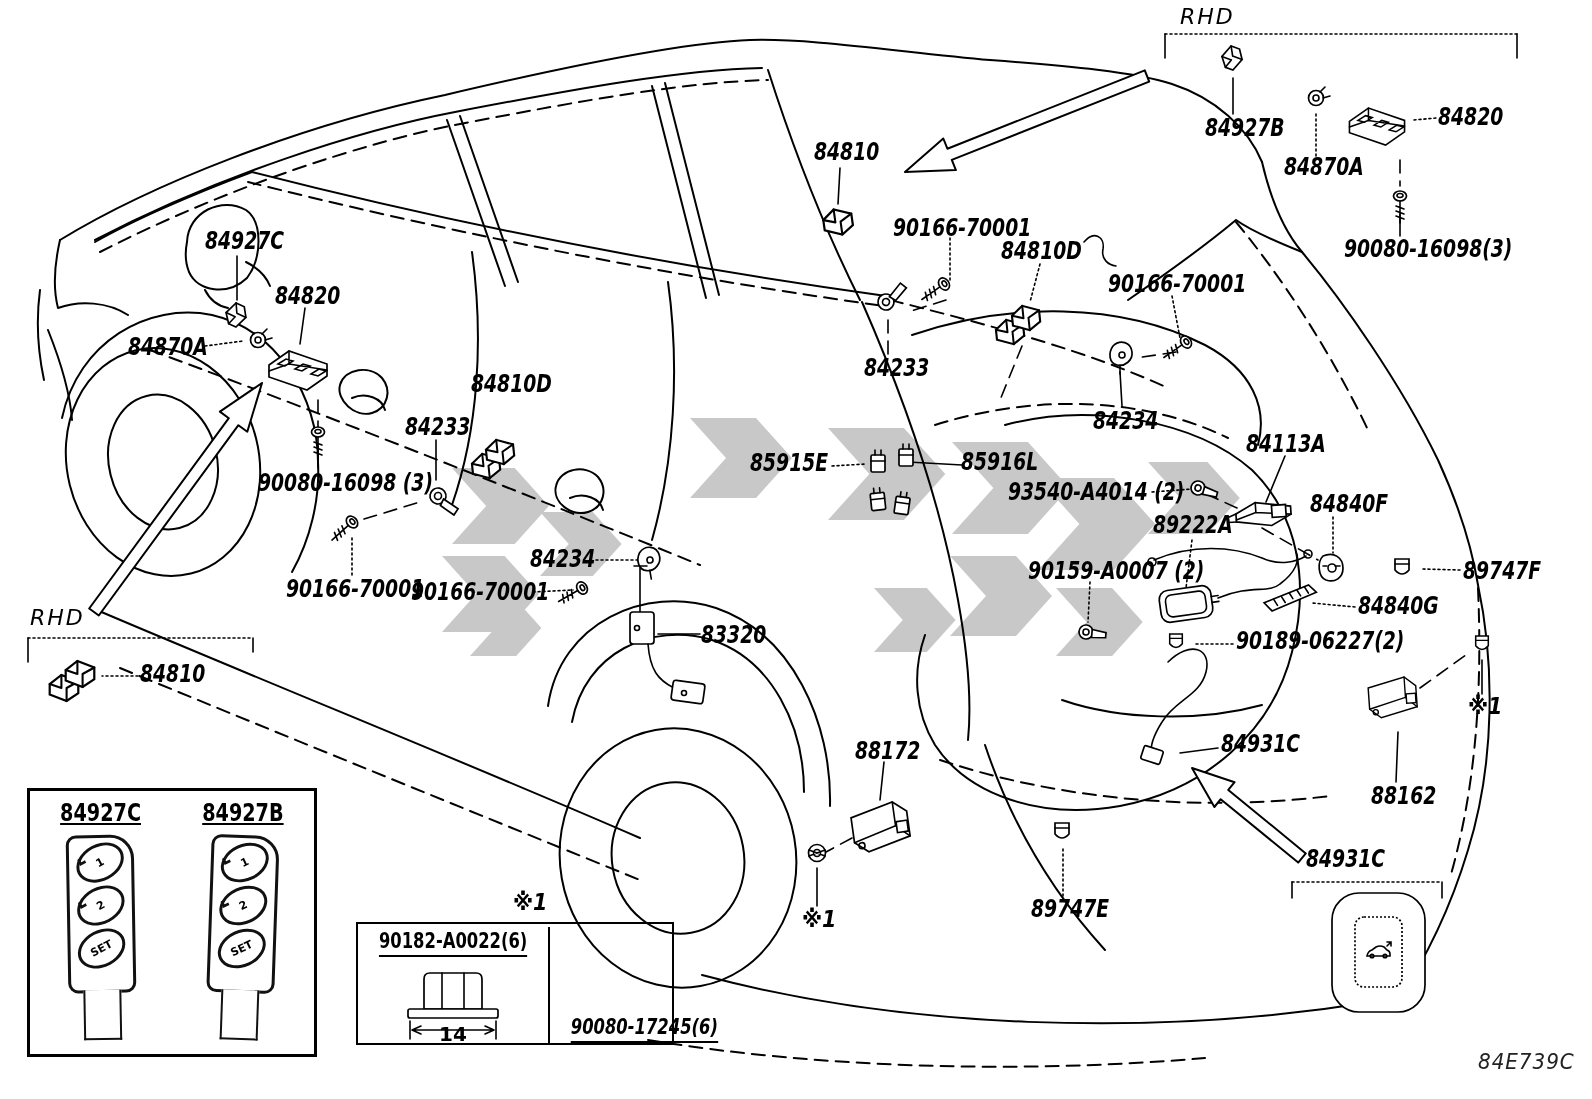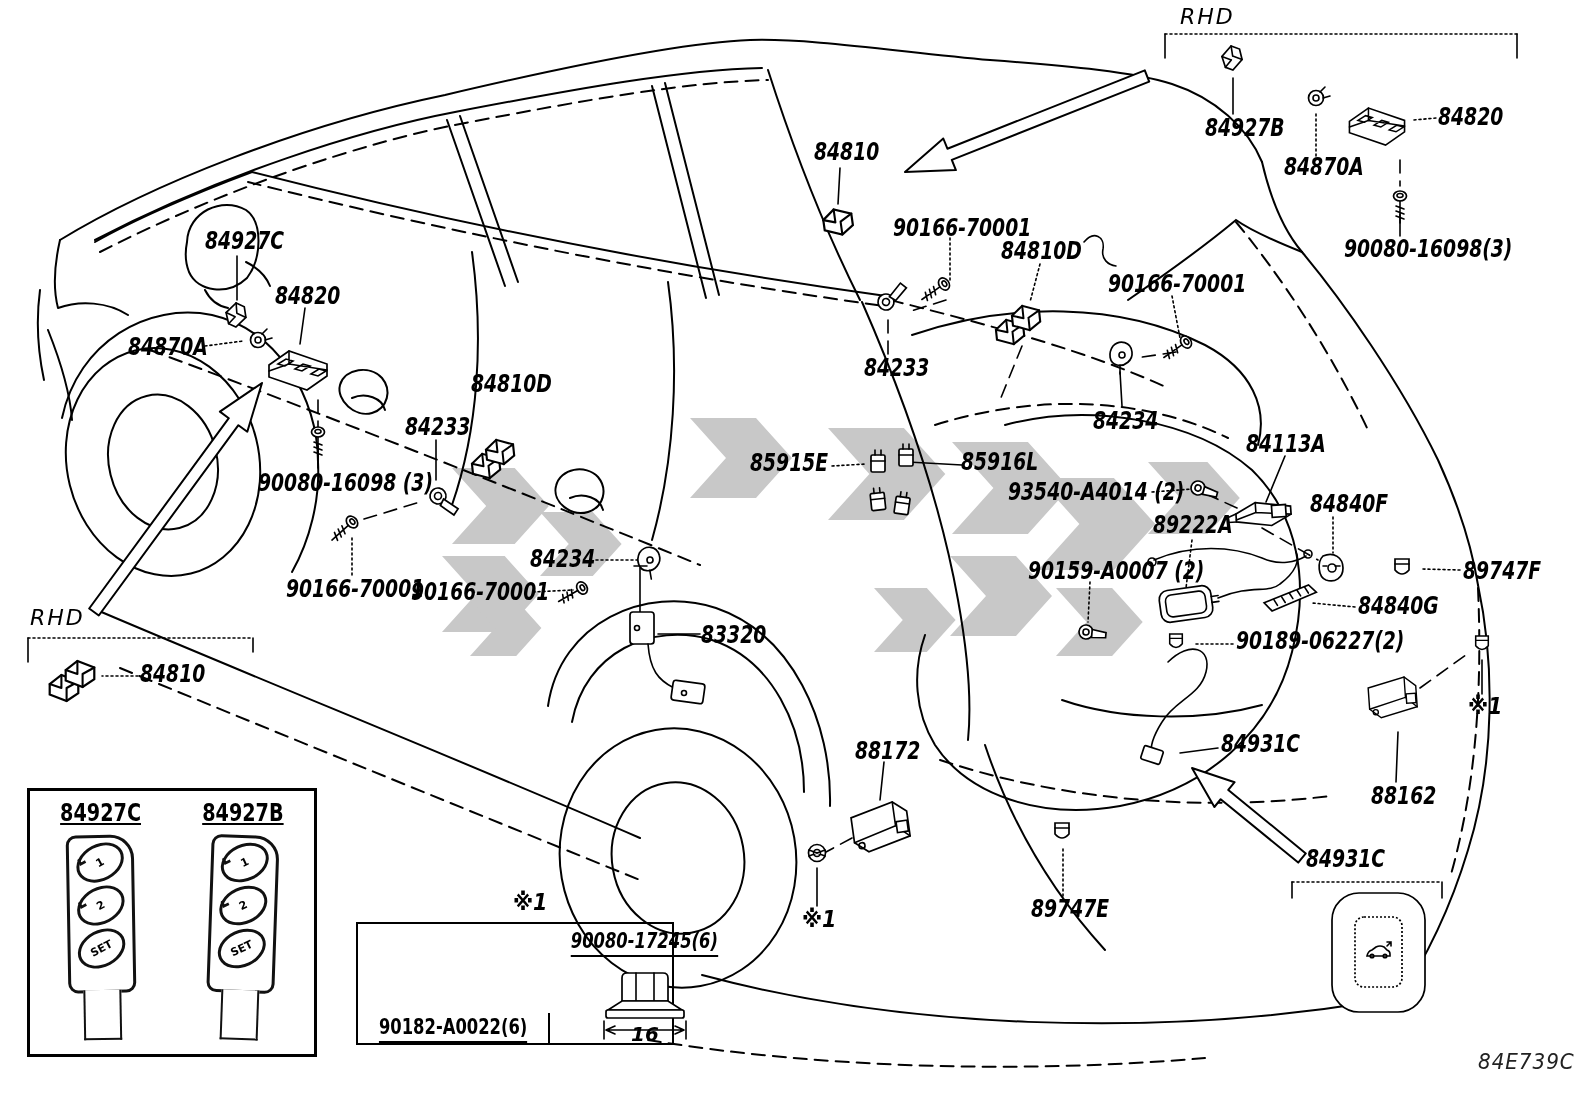--- a/index.html
+++ b/index.html
@@ -365,29 +365,28 @@
         <span>SET</span>
       </div>
       <div class="mem-stub"></div>
     </div>
   </div>
 </div>
 
 <div class="nut-table">
   <div class="nut-col">
     <div class="nut-head">90182-A0022(6)</div>
+    <div class="nut-body">
+      <svg width="130" height="86" viewBox="0 0 130 86">
+        <path class="wh" d="M36,22 q0,-6 6,-6 h46 q6,0 6,6 V52 H36 Z"></path>
+        <path class="lt" d="M54,16 V52 M76,16 V52"></path>
+        <rect class="wh" x="20" y="52" width="90" height="9" rx="2"></rect>
+        <path class="lt" d="M22,64 V82 M108,64 V82 M24,73 H106 M24,73 l9,-4 m-9,4 l9,4 M106,73 l-9,-4 m9,4 l-9,4"></path>
+        <text x="65" y="84" text-anchor="middle" class="nut-dim-text" font-weight="bold" font-size="19" font-family="DejaVu Sans, sans-serif">14</text>
+      </svg>
+    </div>
   </div>
   <div class="nut-col">
     <div class="nut-head">90080-17245(6)</div>
-    <div class="nut-body">
-      <svg width="130" height="86" viewBox="0 0 130 86">
-        <path class="wh" d="M42,21 q0,-5 5,-5 h36 q5,0 5,5 V44 H42 Z"></path>
-        <path class="lt" d="M56,16 V44 M74,16 V44"></path>
-        <path class="wh" d="M28,53 L42,44 H88 L102,53 Z"></path>
-        <rect class="wh" x="26" y="53" width="78" height="8" rx="2"></rect>
-        <path class="lt" d="M24,64 V82 M106,64 V82 M26,73 H104 M26,73 l9,-4 m-9,4 l9,4 M104,73 l-9,-4 m9,4 l-9,4"></path>
-        <text x="65" y="84" text-anchor="middle" class="nut-dim-text" font-weight="bold" font-size="19" font-family="DejaVu Sans, sans-serif">16</text>
-      </svg>
-    </div>
   </div>
 </div>
 
 </div>
 
 </body></html>

